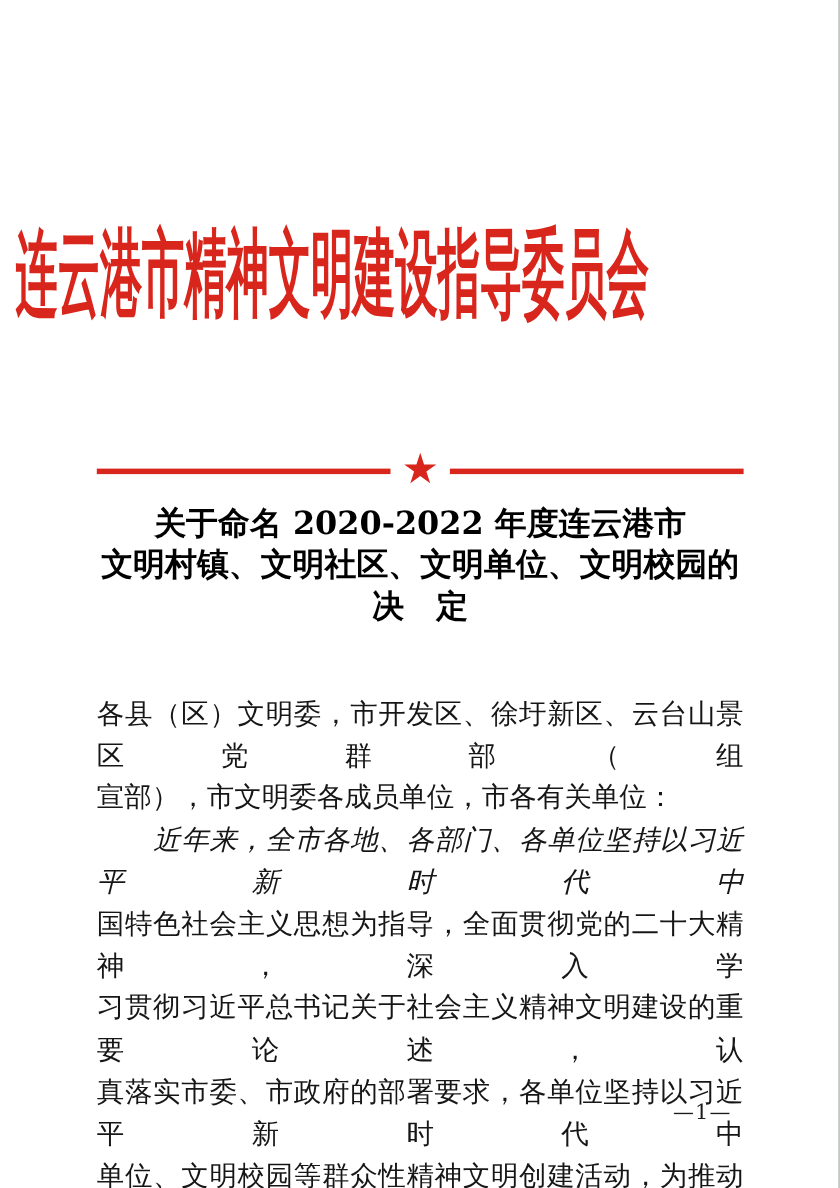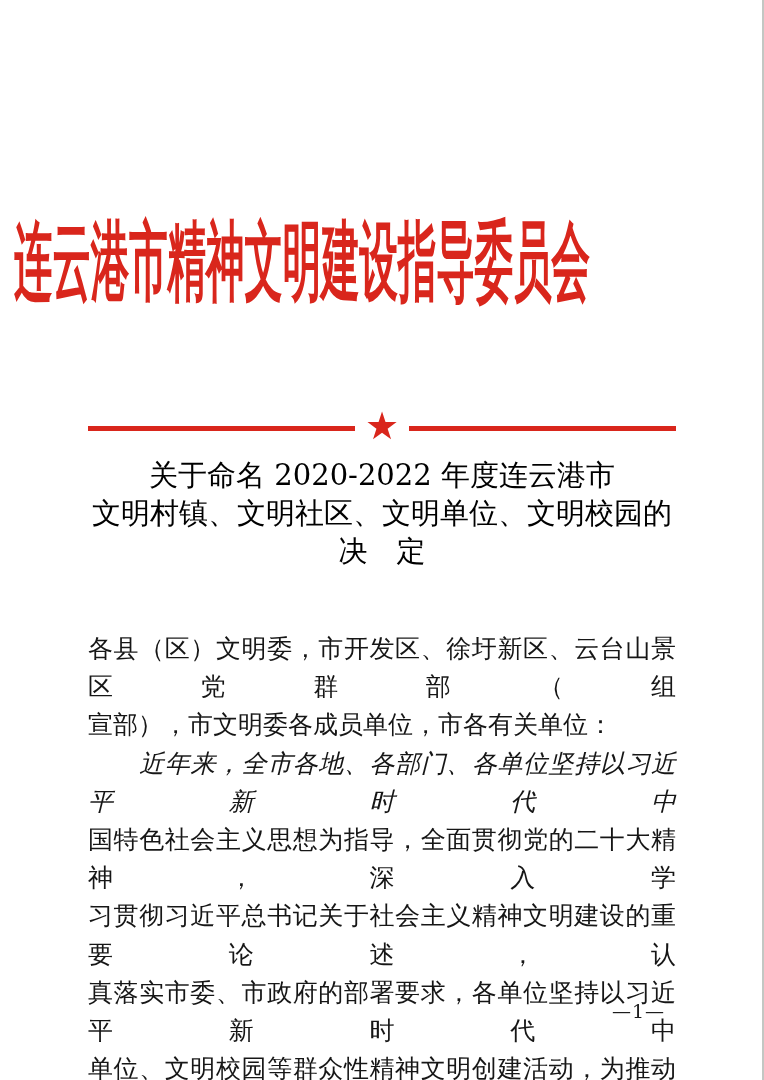--- a/index.html
+++ b/index.html
@@ -8,21 +8,21 @@
     width:764px; height:1080px; background:#ffffff; position:relative;
     font-family:"DejaVu Serif","Liberation Serif",serif; overflow:hidden;
   }
   .page {
     position:absolute; inset:0; background:#ffffff; overflow:hidden;
     border-right:2px solid #c3c7c3;
   }
   
   .banner {
     position:absolute; top:198px; left:0; width:604px; height:100px;
-    display:flex; justify-content:center; align-items:center;margin-top:13px;
+    display:flex; justify-content:center; align-items:center;
   }
   .banner .banner-text {
     font-size:80px; font-weight:bold; color:var(--red);
     white-space:nowrap; line-height:1;
     transform:scale(0.48,1.08); transform-origin:center center;
   }
   
   .docnum {
     position:absolute; top:356px; left:0; width:764px;
     text-align:center; font-size:21px; letter-spacing:3px; color:#111;
@@ -33,21 +33,21 @@
     display:flex; align-items:center;
   }
   .rule .seg { flex:1; height:5px; background:var(--red); }
   .rule .star {
     color:var(--red); font-size:38px; line-height:1; margin:0 10px;
     transform:translateY(-2px);
   }
   
   .title {
     position:absolute; top:456px; left:50px; width:664px;
-    text-align:center; font-weight:normal; color:#000;
+    text-align:center; font-weight:bold; color:#000;
     font-size:29px; line-height:38px;
     font-family:"DejaVu Serif","Liberation Serif",serif;
   }
   
   .bodytext {
     position:absolute; top:630px; left:88px; width:588px;
     font-size:25px; line-height:38.2px; color:var(--ink);
   }
   .bline { text-align:justify; text-align-last:justify; }
   .bline.no-fill { text-align-last:left; }

